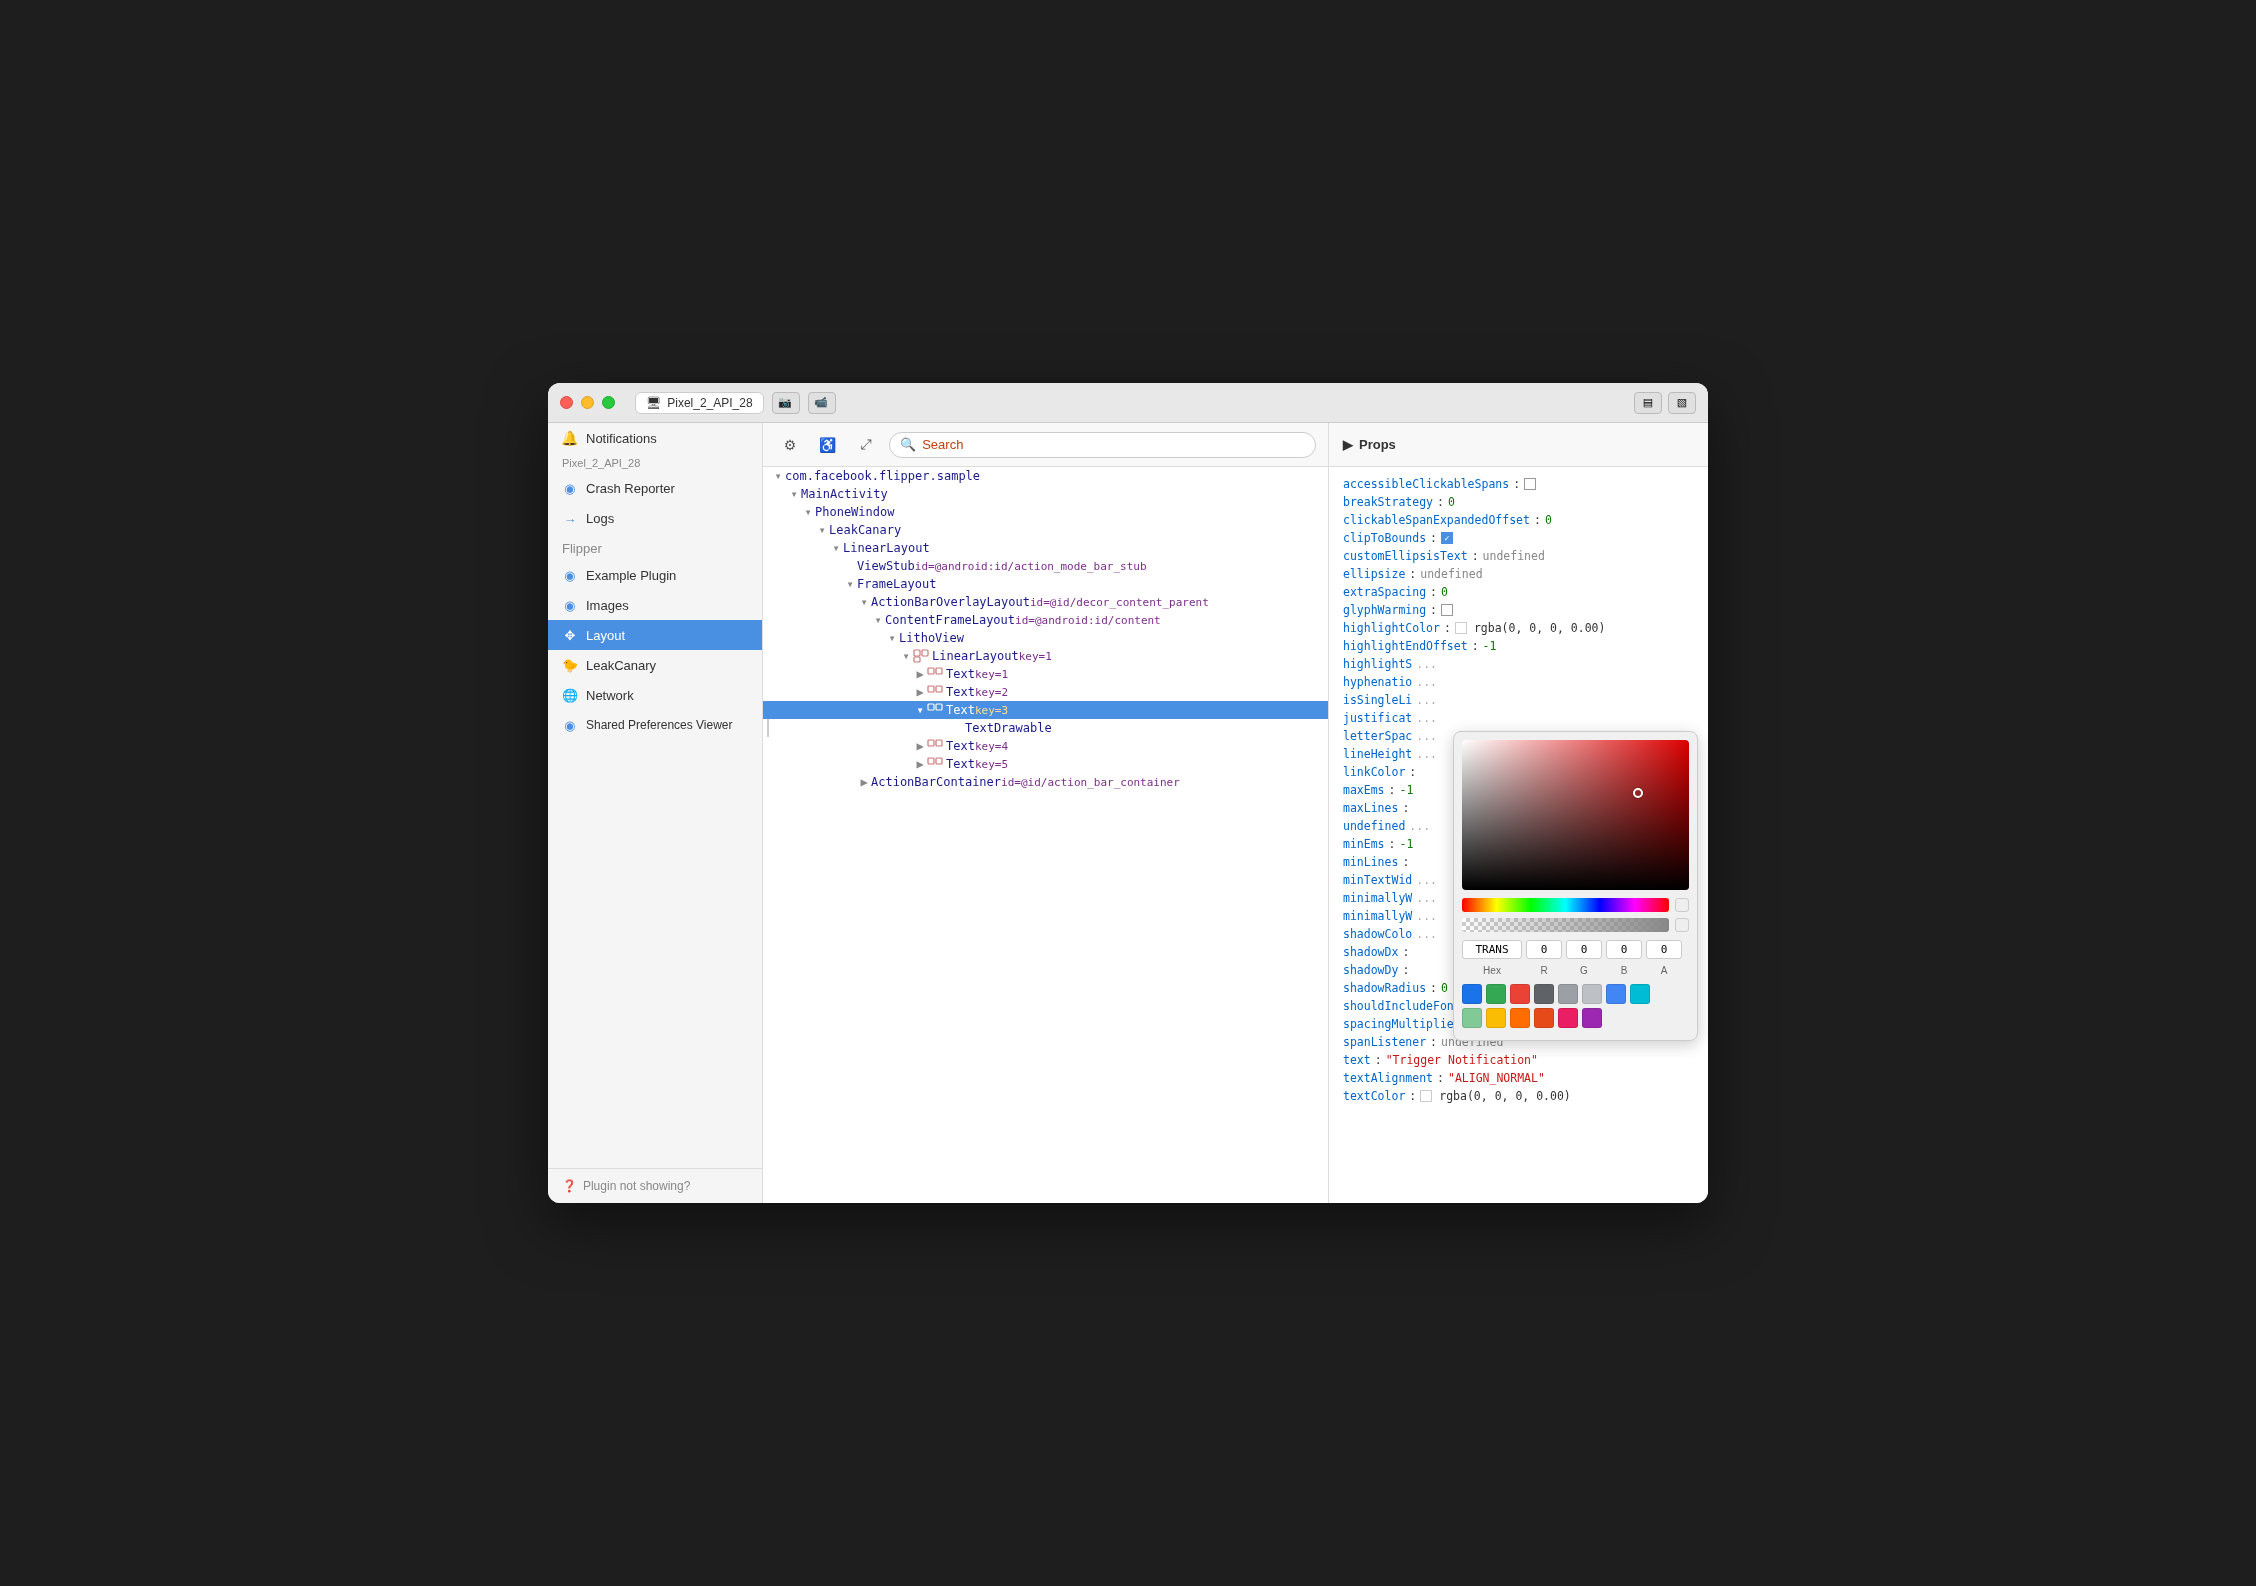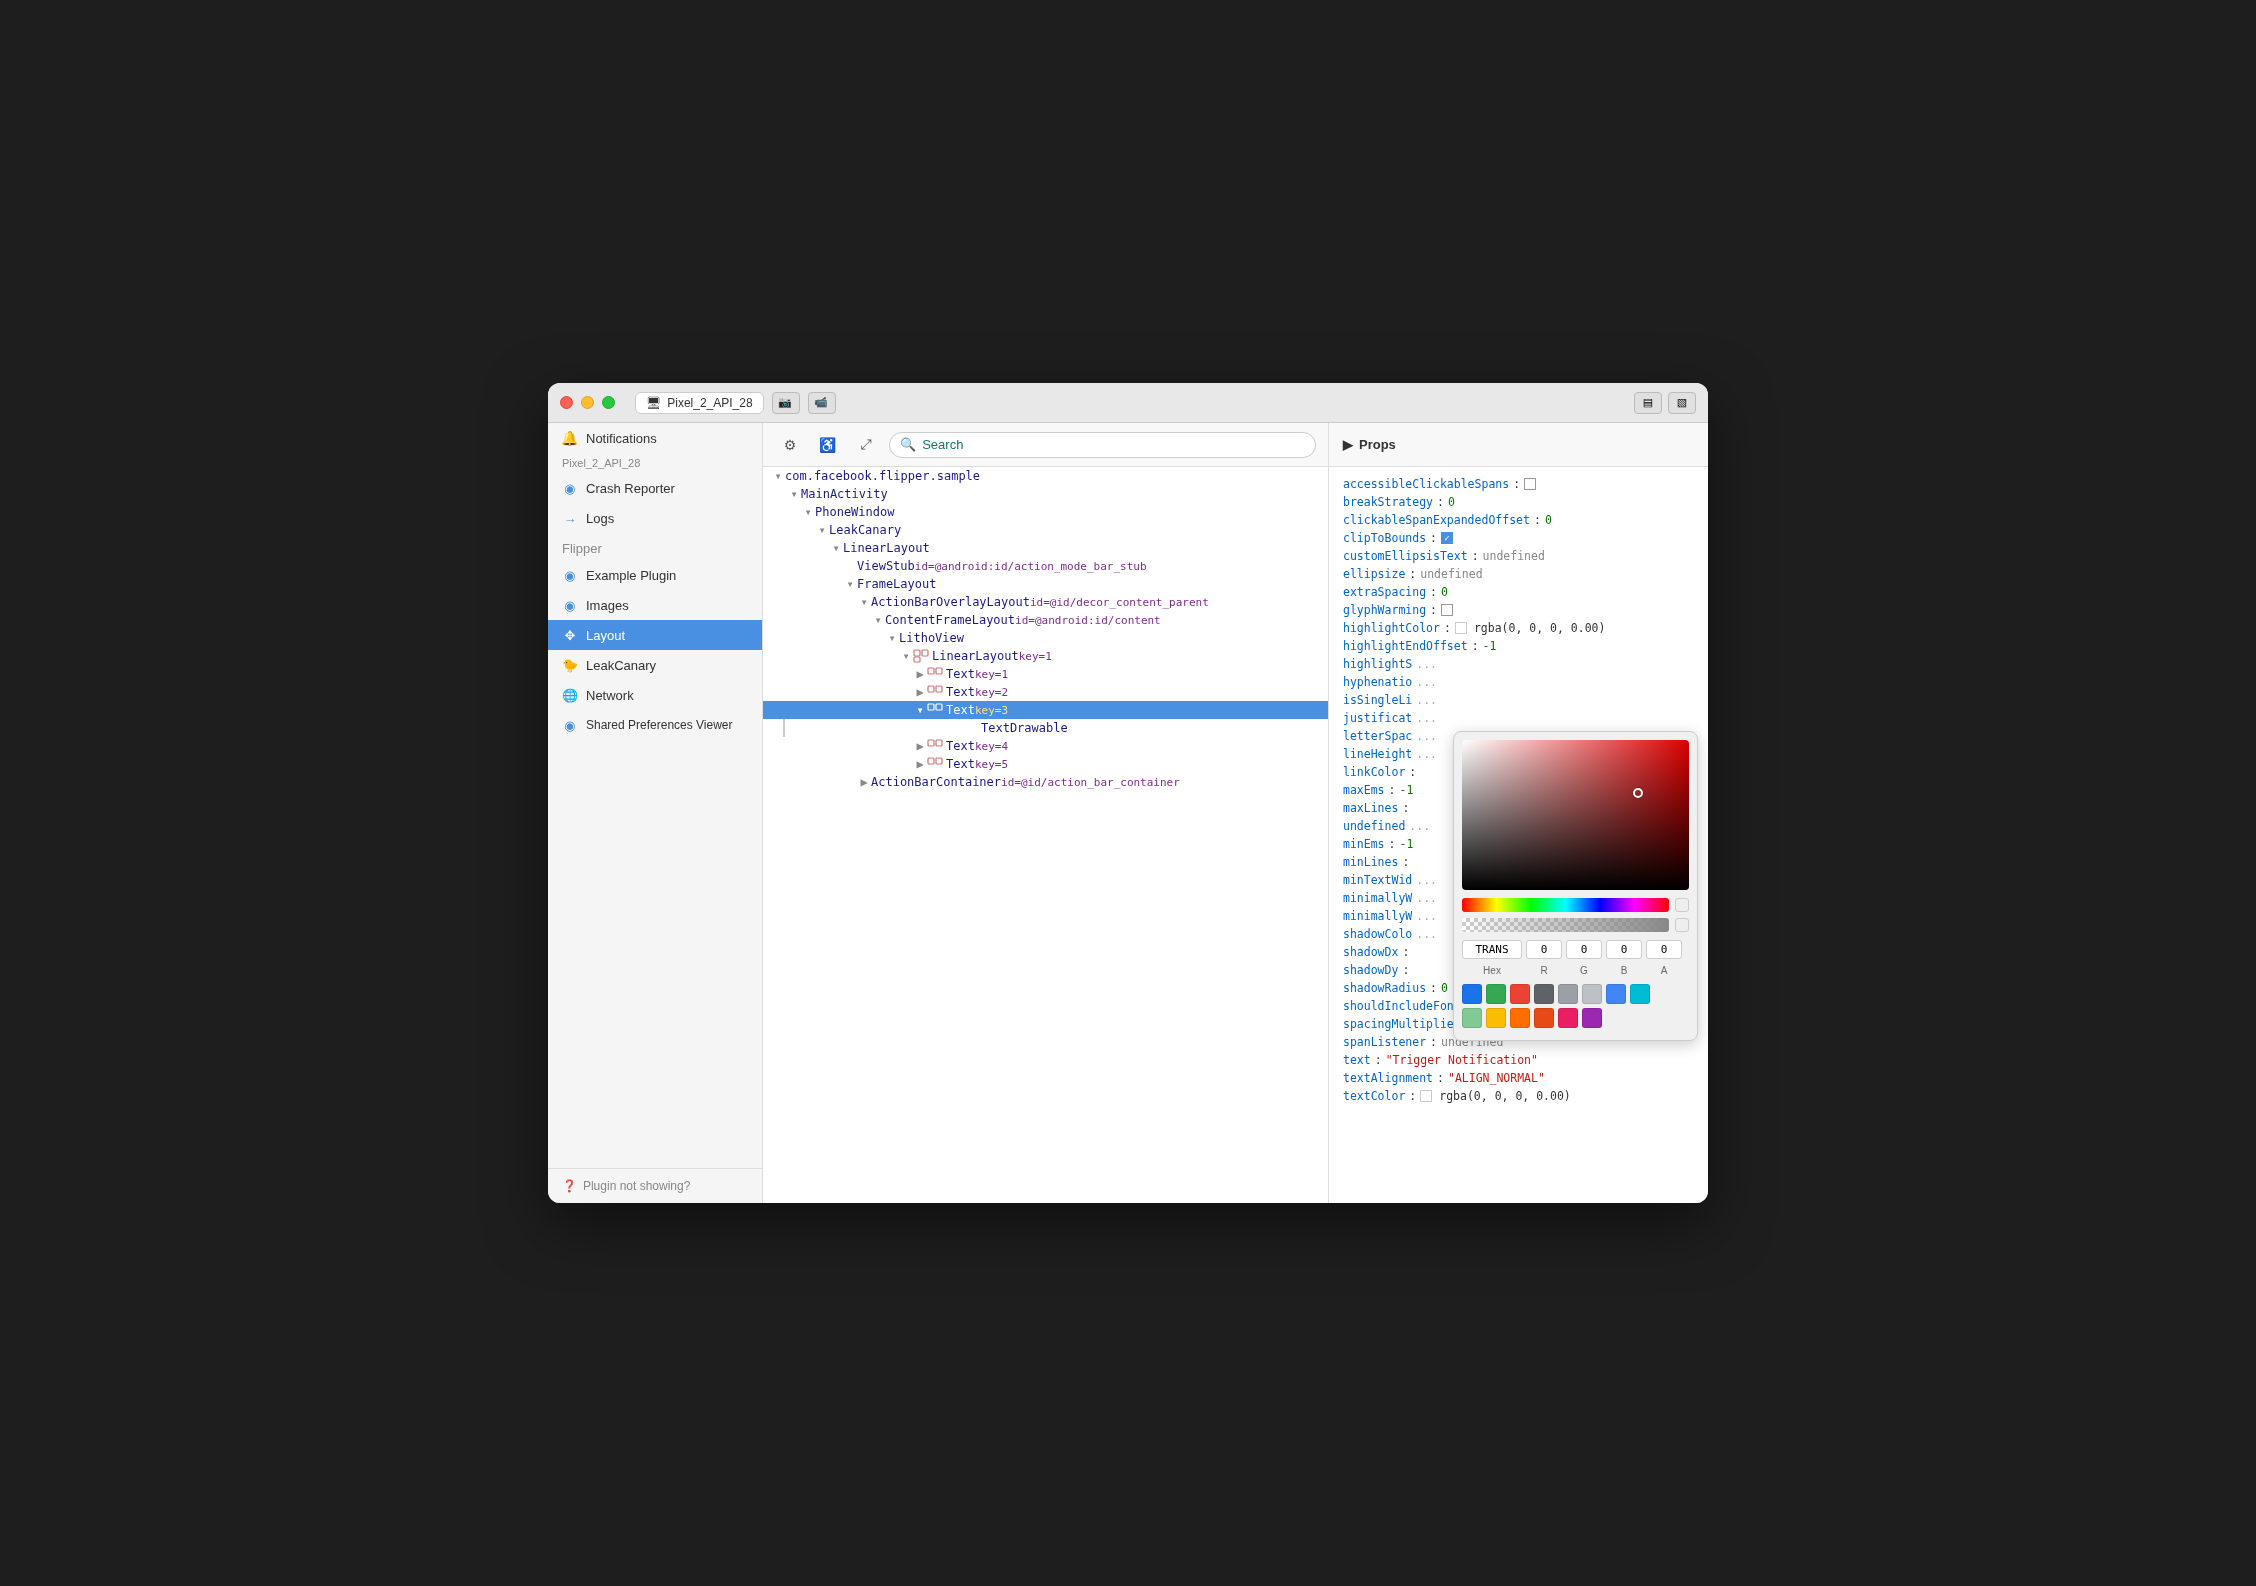--- a/index.html
+++ b/index.html
@@ -464,21 +464,21 @@
           <span>⚙</span>
         </div>
         <div class="toolbar-btn">
           <span>♿</span>
         </div>
         <div class="toolbar-btn">
           <span>⤢</span>
         </div>
         <div class="search-bar">
           <span style="color:#aaa;">🔍</span>
-          <span style="color:#0f766e;text-align:right;">Search</span>
+          <span style="color:#c2410c;text-align:right;">Search</span>
         </div>
       </div>
       <div class="tree-area">
         <div class="tree-node" style="padding-left: 8px;">
           <span class="tree-arrow">▾</span>
           <span class="tree-text">com.facebook.flipper.sample</span>
         </div>
         <div class="tree-node" style="padding-left: 24px;">
           <span class="tree-arrow">▾</span>
           <span class="tree-text">MainActivity</span>
@@ -548,21 +548,21 @@
         </div>
         <div class="tree-node selected" style="padding-left: 150px;">
           <span class="tree-arrow">▾</span>
           <svg class="tree-icon" viewBox="0 0 16 14" width="16" height="14">
               <rect x="1" y="1" width="6" height="6" rx="1" fill="none" stroke="#fff" stroke-width="1.2"></rect>
               <rect x="9" y="1" width="6" height="6" rx="1" fill="none" stroke="#fff" stroke-width="1.2"></rect>
             </svg>
           <span class="tree-text">Text</span>
           <span class="tree-attr"> key=3</span>
         </div>
-        <div class="tree-node" style="padding-left: 182px; border-left: 2px solid #ccc; margin-left: 20px;">
+        <div class="tree-node" style="padding-left: 182px; border-left: 2px solid #ccc; margin-left: 4px;">
           <span class="tree-arrow" style="color:transparent;">▶</span>
           <span class="tree-text">TextDrawable</span>
         </div>
         <div class="tree-node" style="padding-left: 150px;">
           <span class="tree-arrow">▶</span>
           <svg class="tree-icon" viewBox="0 0 16 14" width="16" height="14">
               <rect x="1" y="1" width="6" height="6" rx="1" fill="none" stroke="#c77" stroke-width="1.2"></rect>
               <rect x="9" y="1" width="6" height="6" rx="1" fill="none" stroke="#c77" stroke-width="1.2"></rect>
             </svg>
           <span class="tree-text">Text</span>

